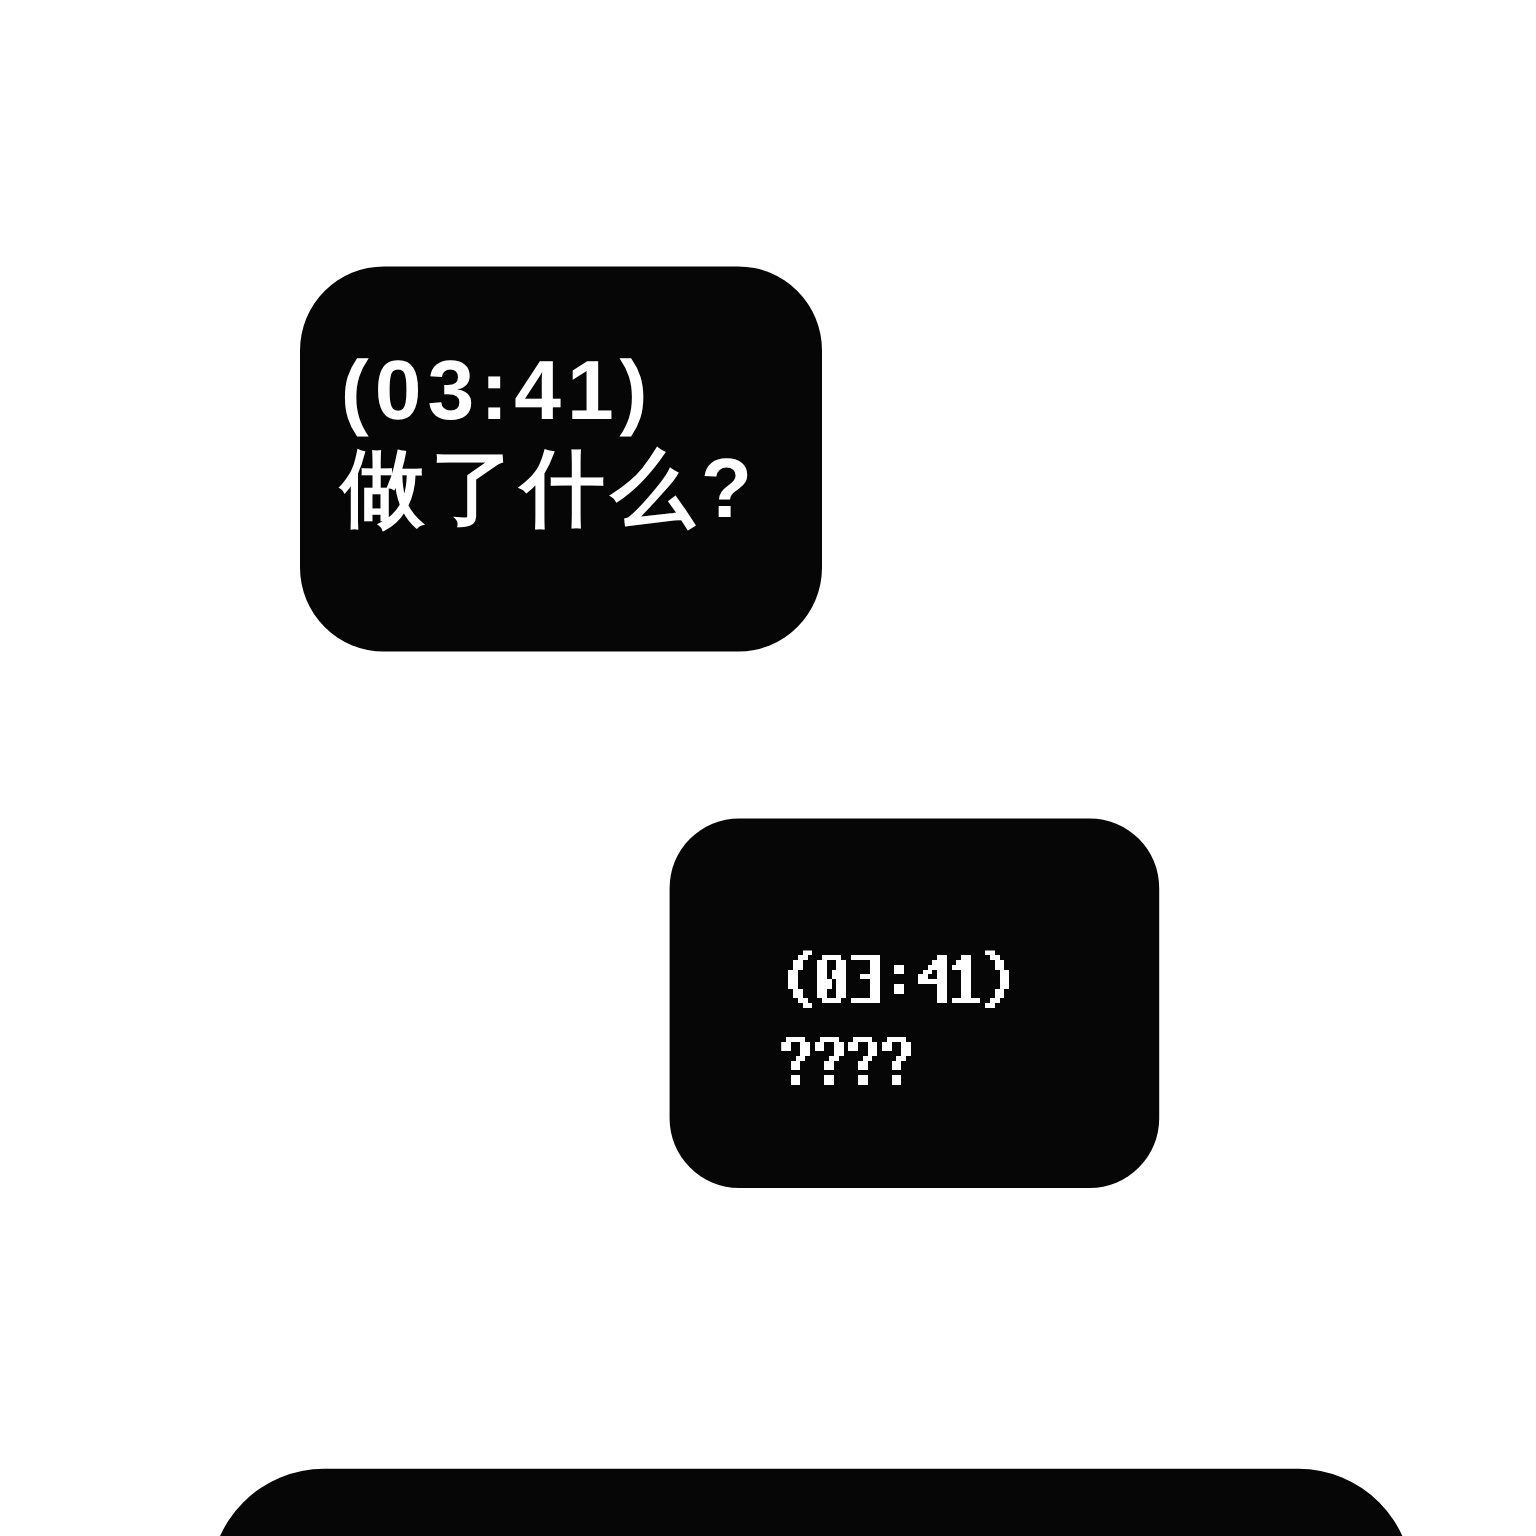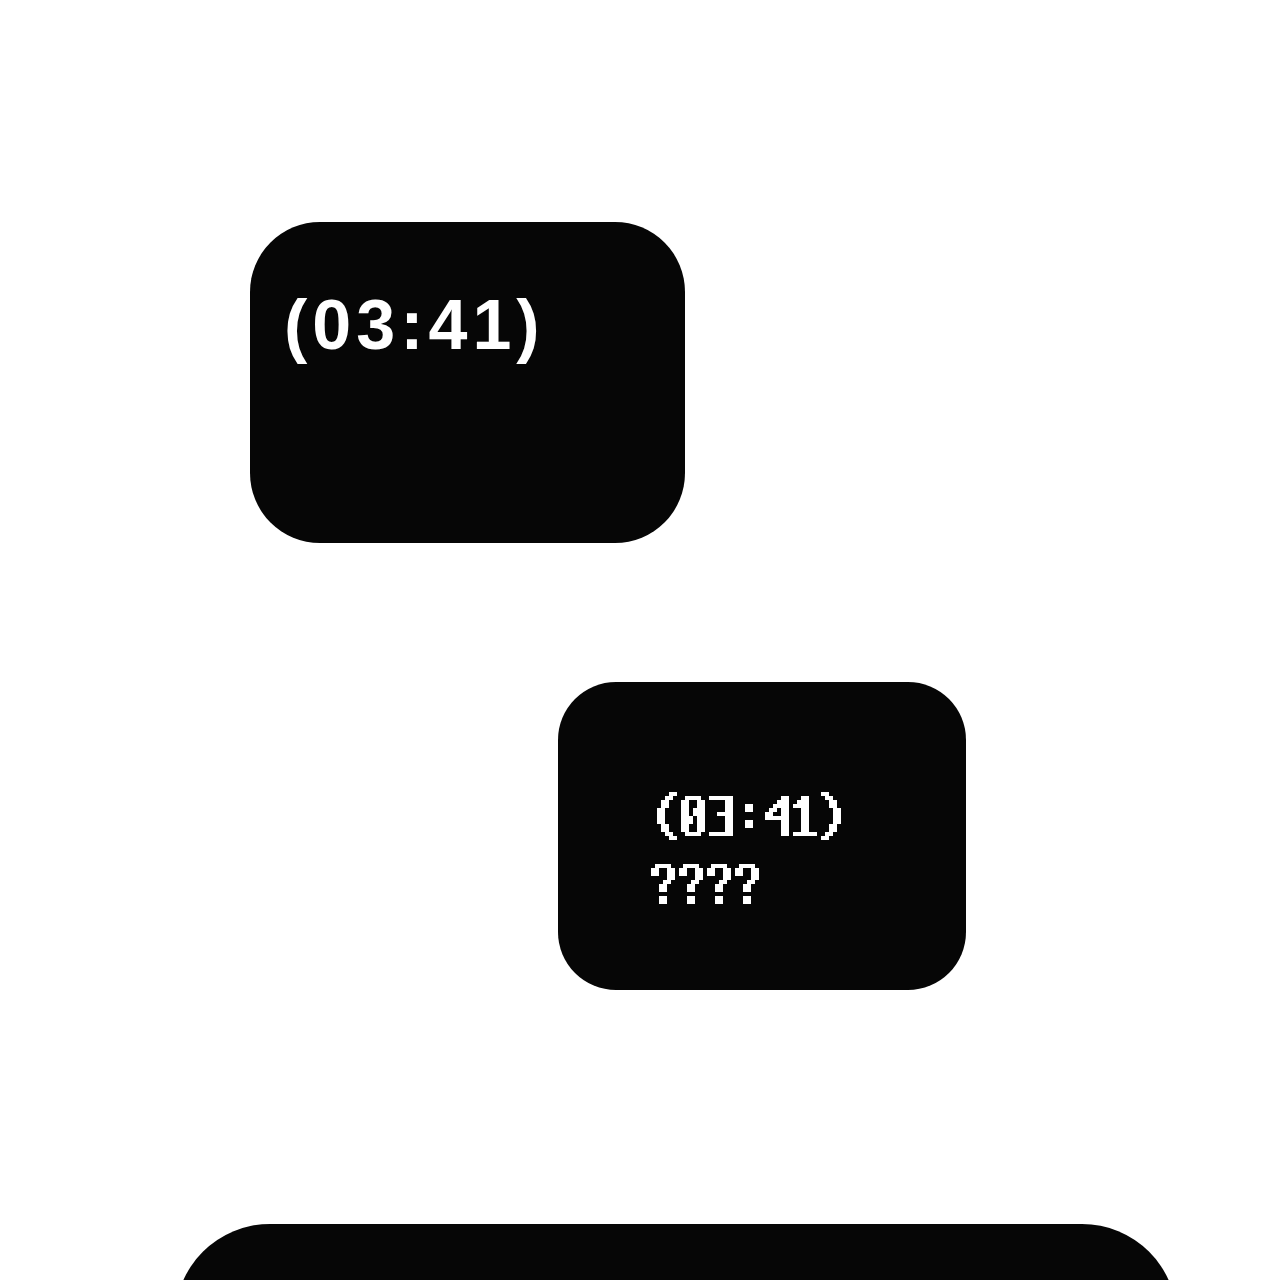--- a/index.html
+++ b/index.html
@@ -75,20 +75,21 @@
   }
 </style>
 </head>
 <body>
 
 <div class="page">
 
   <div class="bubble bubble-1" style="background: rgb(6, 6, 6);">
     <div class="bubble-1-text" style="color: rgb(255, 255, 255);">
       <div>(03:41)</div>
+      <div>做了什么?</div>
     </div>
   </div>
 
   <div class="bubble bubble-2" style="background: rgb(6, 6, 6);">
     <div class="px-line px-line-1">
         <svg width="196" height="48">
           <rect x="16" y="0" width="4" height="4" fill="#ffffff"></rect>
           <rect x="20" y="0" width="4" height="4" fill="#ffffff"></rect>
           <rect x="12" y="4" width="4" height="4" fill="#ffffff"></rect>
           <rect x="16" y="4" width="4" height="4" fill="#ffffff"></rect>

